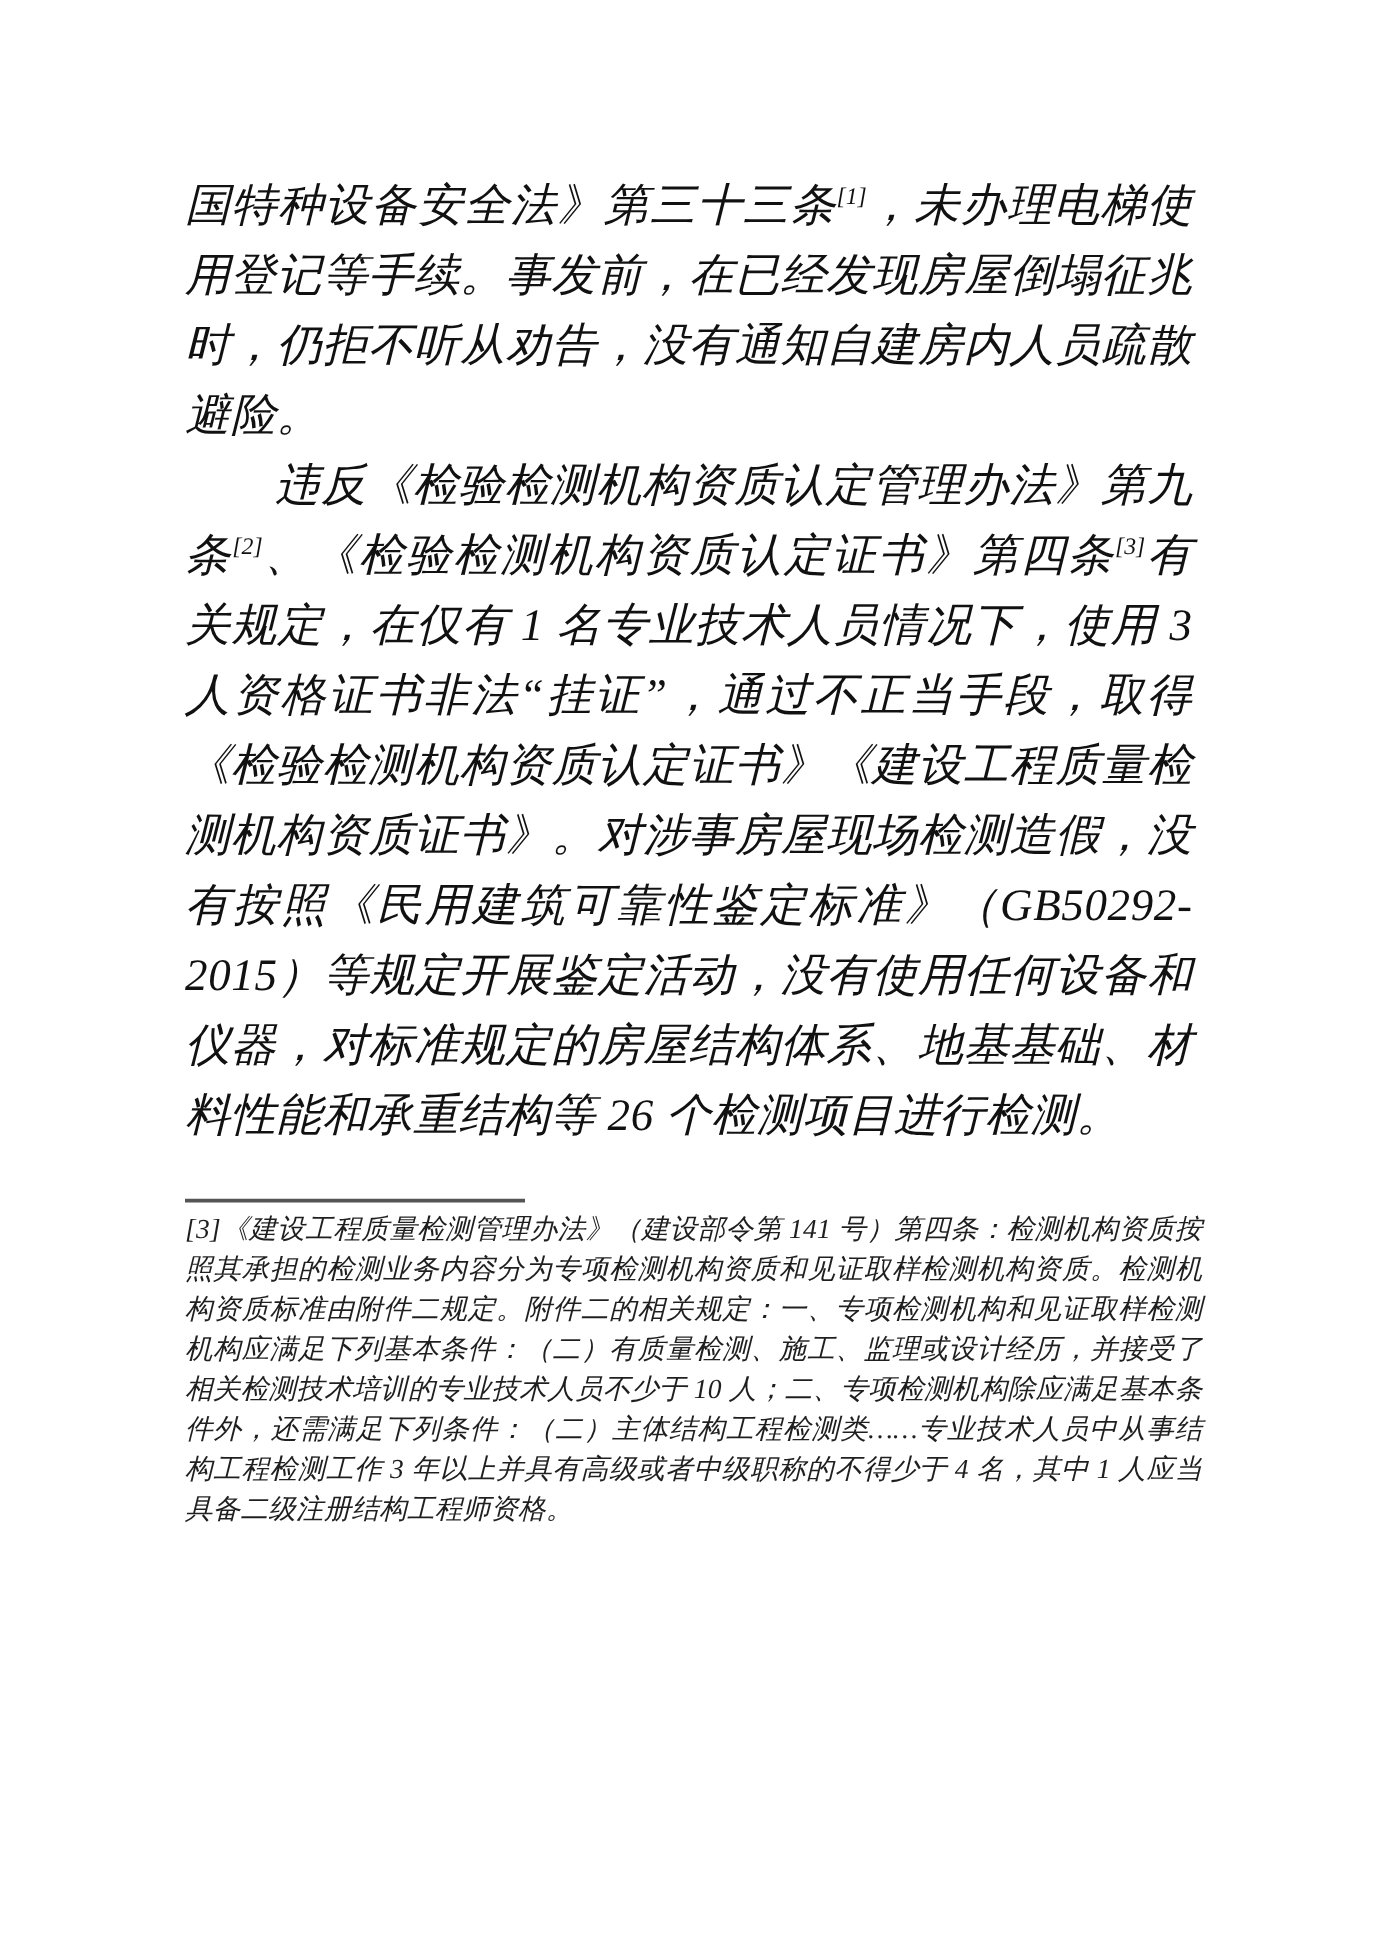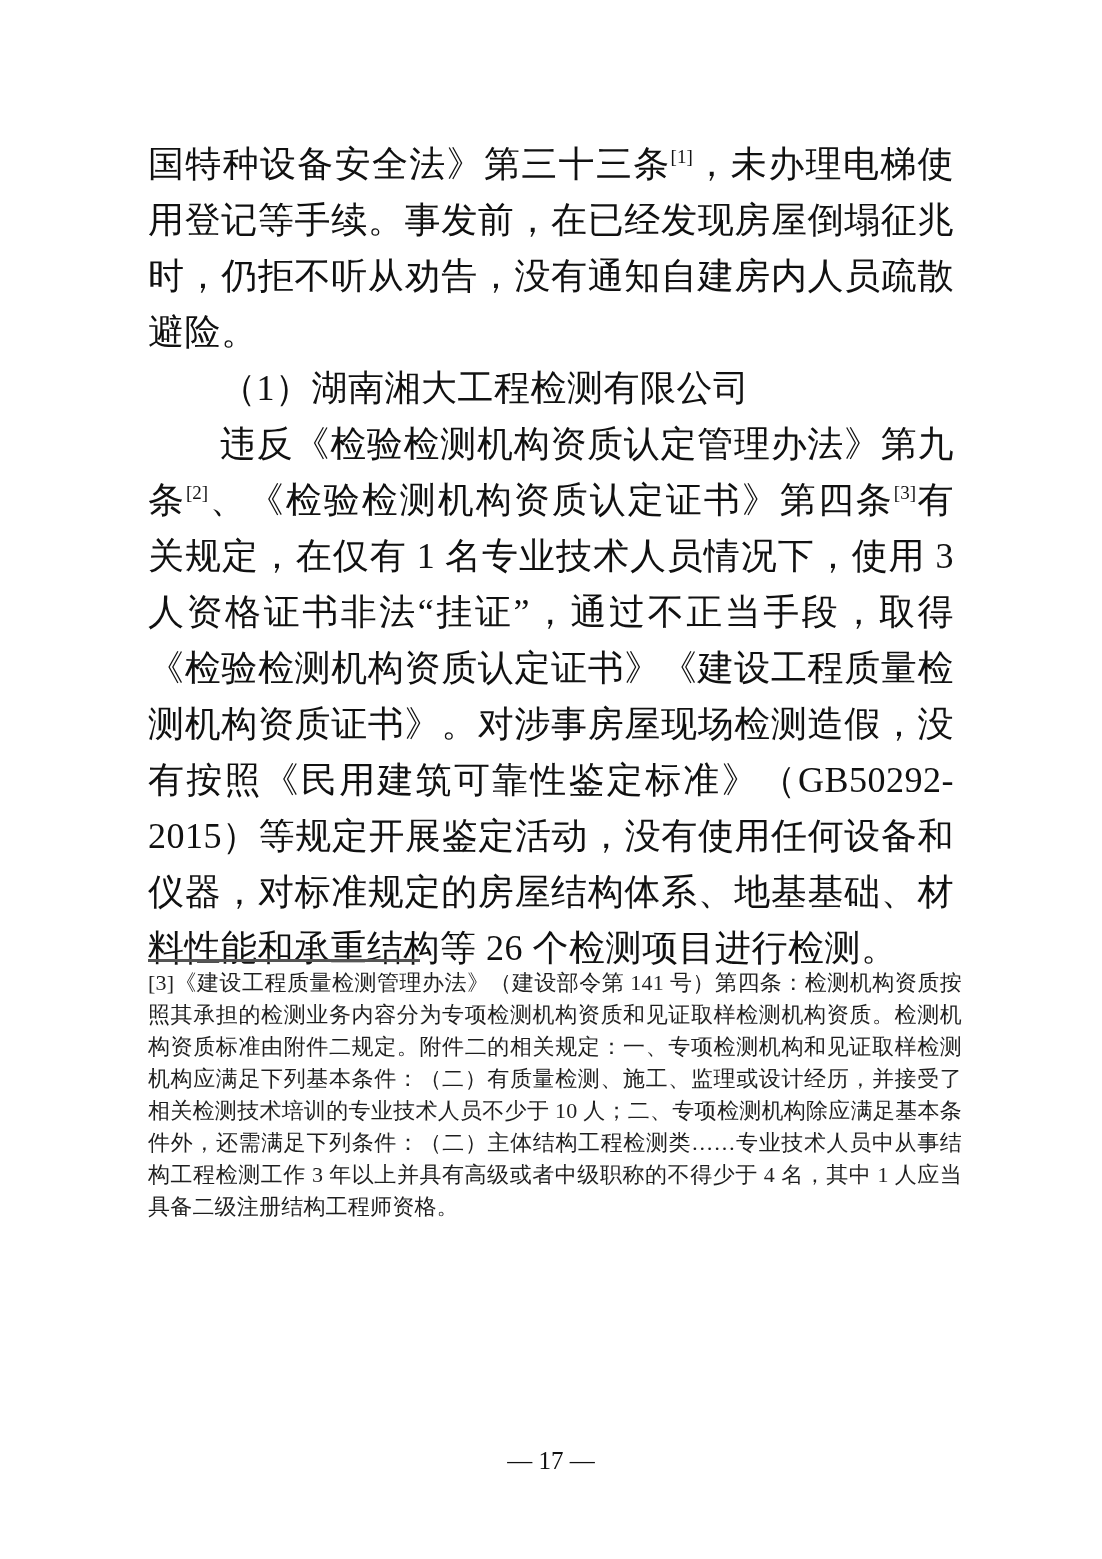--- a/index.html
+++ b/index.html
@@ -7,20 +7,21 @@
     padding: 0;
     background: #ffffff;
   }
   .page {
     position: relative;
     width: 1102px;
     height: 1559px;
     background: var(--paper, #ffffff);
     font-family: "Liberation Serif", "DejaVu Serif", serif;
     overflow: hidden;
+    font-style: italic;
   }
   .main-text {
     position: absolute;
     left: 148px;
     top: 136px;
     width: 806px;
     font-size: 36px;
     line-height: 56px;
     color: var(--ink, #111111);
     text-align: justify;
@@ -75,26 +76,24 @@
 </style>
 </head>
 <body>
 
 <div class="page">
 
   <main class="main-text">
     <p><span>国特种设备安全法》第三十三条</span><sup class="fn-ref">[1]</sup><span>，未办理电梯使用登记等手续。事发前，在已经发现房屋倒塌征兆时，仍拒不听从劝告，没有通知自建房内人员疏散避险。</span></p>
 
 
-    <p class="para-indent">（1）湖南湘大工程检测有限公司</p>
 
     <p class="para-indent"><span>违反《检验检测机构资质认定管理办法》第九条</span><sup class="fn-ref">[2]</sup><span>、《检验检测机构资质认定证书》第四条</span><sup class="fn-ref">[3]</sup><span>有关规定，在仅有 1 名专业技术人员情况下，使用 3 人资格证书非法“挂证”，通过不正当手段，取得《检验检测机构资质认定证书》《建设工程质量检测机构资质证书》。对涉事房屋现场检测造假，没有按照《民用建筑可靠性鉴定标准》（GB50292-2015）等规定开展鉴定活动，没有使用任何设备和仪器，对标准规定的房屋结构体系、地基基础、材料性能和承重结构等 26 个检测项目进行检测。</span></p>
   </main>
 
   <div class="footnote-sep"></div>
 
   <section class="footnotes">
     <p>[3]《建设工程质量检测管理办法》（建设部令第 141 号）第四条：检测机构资质按照其承担的检测业务内容分为专项检测机构资质和见证取样检测机构资质。检测机构资质标准由附件二规定。附件二的相关规定：一、专项检测机构和见证取样检测机构应满足下列基本条件：（二）有质量检测、施工、监理或设计经历，并接受了相关检测技术培训的专业技术人员不少于 10 人；二、专项检测机构除应满足基本条件外，还需满足下列条件：（二）主体结构工程检测类……专业技术人员中从事结构工程检测工作 3 年以上并具有高级或者中级职称的不得少于 4 名，其中 1 人应当具备二级注册结构工程师资格。</p>
   </section>
 
-  <div class="page-number">— 17 —</div>
 
 </div>
 
 </body></html>

